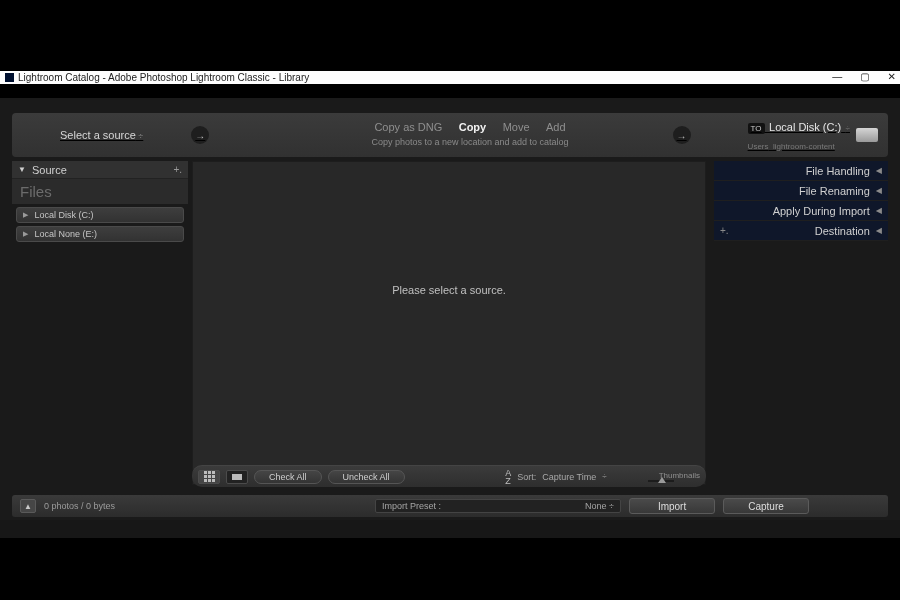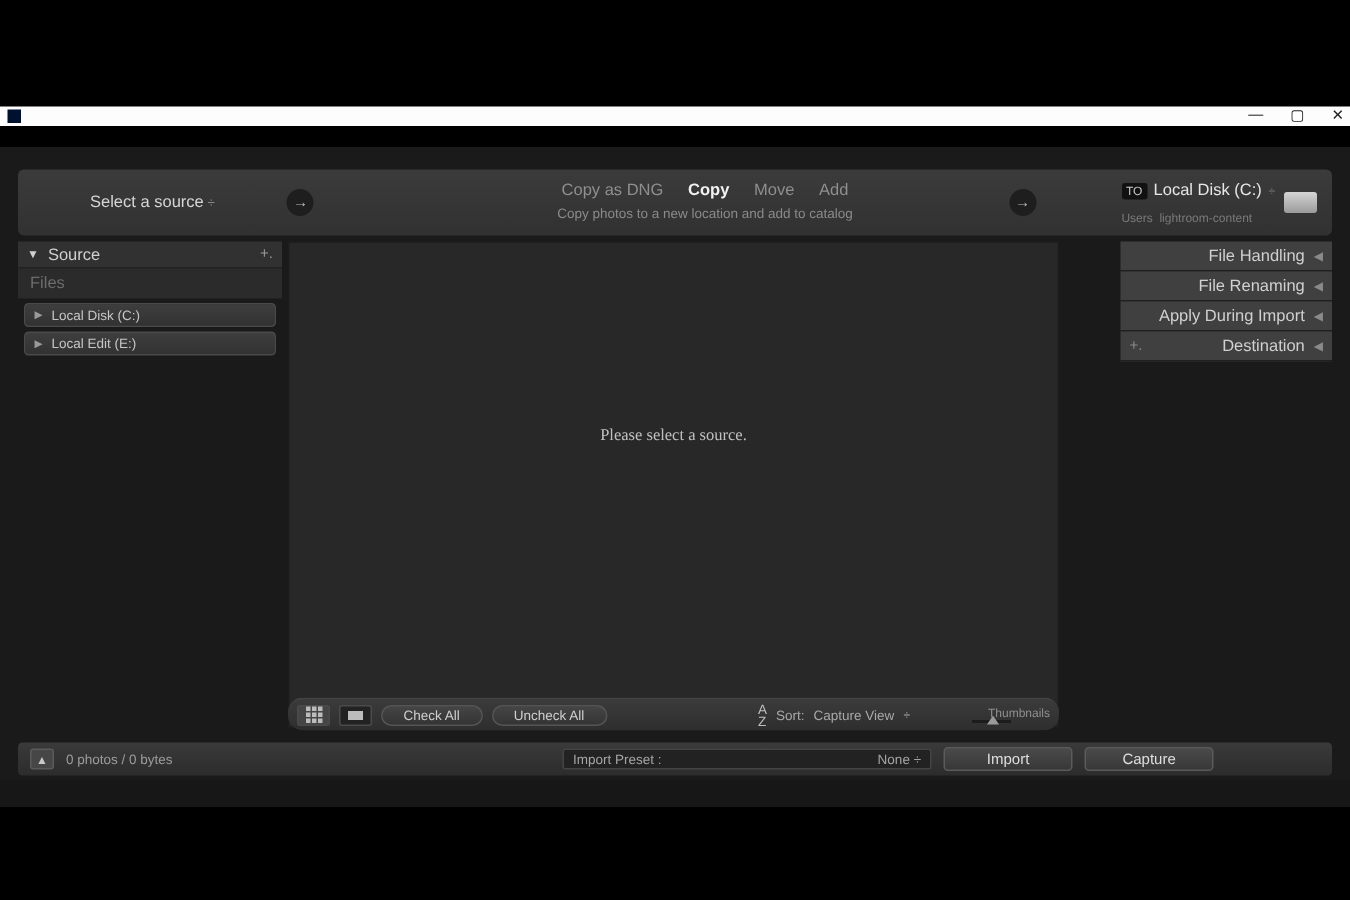--- a/index.html
+++ b/index.html
@@ -12,85 +12,86 @@
   .win-controls { position: absolute; right: 4px; top: 0; display: flex; gap: 18px; font-size: 10px; color: #222; }
   .win-controls span { cursor: default; }
 
   
   .menubar { position: absolute; top: 84px; left: 0; width: 900px; height: 14px; background: #262626; display: flex; align-items: center; gap: 12px; padding-left: 5px; font-size: 9px; color: #b0b0b0; }
 
   
   .panelbg { position: absolute; top: 98px; left: 0; width: 900px; height: 440px; background: #1a1a1a; }
 
   
-  .import-header { position: absolute; top: 113px; left: 12px; width: 876px; height: 44px; background: linear-gradient(#3b3b3b,#313131); border-radius: 4px; display: flex; align-items: center; }
+  .import-header { position: absolute; top: 113px; left: 12px; width: 876px; height: 44px; background: linear-gradient(#3b3b3b,#313131); border-radius: 4px; display: flex; align-items: center; text-decoration: underline; }
   .src-label { color: #d6d6d6; font-size: 11px; margin-left: 48px; }
   .src-label:after { content: " ÷"; color: #8a8a8a; font-size: 9px; }
   .arrow-circ { width: 18px; height: 18px; border-radius: 50%; background: #1e1e1e; display: flex; align-items: center; justify-content: center; color: #bcbcbc; font-size: 10px; }
   .arrow-left { margin-left: 48px; }
   .arrow-right { margin-left: auto; margin-right: 12px; }
   .center-actions { position: absolute; left: 0; width: 100%; top: 4px; text-align: center; pointer-events: none; margin-left: 20px; }
   .center-actions .row1 span { font-size: 11px; margin: 0 6px; color: #8f8f8f; pointer-events: auto; }
   .center-actions .row1 span.active { color: #f2f2f2; font-weight: bold; }
   .center-actions .row2 { font-size: 9px; color: #8a8a8a; margin-top: 2px; }
   .dest-block { display: flex; align-items: center; gap: 6px; margin-right: 10px; margin-left: 45px; }
   .to-badge { background: #111; color: #c9c9c9; font-size: 8px; padding: 1px 3px; border-radius: 2px; }
   .dest-label { color: #e6e6e6; font-size: 11px; }
   .dest-sub { font-size: 8px; color: #7a7a7a; }
   .disk-icon { width: 22px; height: 14px; background: linear-gradient(#d5d5d5,#9a9a9a); border-radius: 2px; }
 
   
   .left-col { position: absolute; top: 161px; left: 12px; width: 176px; }
   .panel-head { height: 18px; background: #313131; color: #d0d0d0; font-size: 11px; display: flex; align-items: center; padding: 0 6px; border-bottom: 1px solid #222; }
   .panel-head .arrow-dn { margin-right: 6px; font-size: 8px; }
   .panel-head .plus { margin-left: auto; font-size: 10px; color: #9a9a9a; }
-  .files-sub { font-size: 11px; color: #6c6c6c; padding: 4px 8px; background: #2b2b2b; }
+  .files-sub { font-size: 15px; color: #6c6c6c; padding: 4px 8px; background: #2b2b2b; }
   .drive-item { margin: 3px 4px; height: 16px; background: linear-gradient(#3e3e3e,#323232); border: 1px solid #4a4a4a; border-radius: 3px; display: flex; align-items: center; font-size: 9px; color: #c6c6c6; padding-left: 6px; }
   .drive-item:before { content: "▶"; font-size: 7px; color: #9a9a9a; margin-right: 6px; }
 
   
   .center-col { position: absolute; top: 161px; left: 192px; width: 514px; height: 324px; background: #282828; border: 1px solid #1d1d1d; color: #c0c0c0; font-size: 11px; }
-  .center-msg { position: absolute; top: 122px; width: 100%; text-align: center; font-family: Liberation Serif, serif; }
+  .center-msg { position: absolute; top: 122px; width: 100%; text-align: center; }
 
   
   .center-bottom { position: absolute; top: 465px; left: 192px; width: 514px; height: 22px; background: linear-gradient(#3b3b3b,#2e2e2e); display: flex; align-items: center; font-size: 9px; color: #a8a8a8; padding: 0 6px; gap: 6px; border-top: 1px solid #444; border-radius: 10px; }
   .view-toggle { width: 22px; height: 14px; background: #222; border: 1px solid #4b4b4b; border-radius: 2px; display: flex; align-items: center; justify-content: center; }
   .view-toggle.active { background: #454545; }
   .grid-glyph { display: grid; grid-template-columns: repeat(3,3px); gap: 1px; }
   .grid-glyph i { width: 3px; height: 3px; background: #bcbcbc; display: block; }
   .loupe-glyph { width: 10px; height: 6px; background: #bcbcbc; }
   .pill-btn { height: 14px; padding: 0 14px; background: linear-gradient(#454545,#343434); border: 1px solid #555; border-radius: 7px; color: #cfcfcf; font-size: 9px; display: flex; align-items: center; }
   .sort-group { margin-left: auto; display: flex; align-items: center; gap: 6px; }
   .az-icon { font-size: 9px; line-height: 8px; color: #bfbfbf; }
   .thumb-label { font-size: 8px; color: #8f8f8f; margin-left: 36px; }
   .thumb-line { width: 26px; height: 2px; background: #1c1c1c; position: relative; }
   .thumb-line:after { content: ""; position: absolute; left: 10px; top: -3px; border-left: 4px solid transparent; border-right: 4px solid transparent; border-bottom: 6px solid #9a9a9a; }
 
   
   .right-col { position: absolute; top: 161px; right: 12px; width: 174px; }
-  .rpanel { height: 20px; background: #404040; border-bottom: 1px solid #1f1f1f; display: flex; align-items: center; justify-content: flex-end; color: #d0d0d0; font-size: 11px; padding: 0 6px; gap: 6px; margin-left: 33px; }
+  .rpanel { height: 20px; background: #0f172a; border-bottom: 1px solid #1f1f1f; display: flex; align-items: center; justify-content: flex-end; color: #d0d0d0; font-size: 11px; padding: 0 6px; gap: 6px; }
   .rpanel .chev { font-size: 8px; color: #8a8a8a; }
   .rpanel .plus2 { margin-right: auto; color: #8a8a8a; font-size: 10px; }
 
   
   .bottom-row { position: absolute; top: 495px; left: 12px; width: 876px; height: 22px; background: linear-gradient(#3a3a3a,#2c2c2c); border-radius: 3px; display: flex; align-items: center; font-size: 9px; color: #9c9c9c; }
   .collapse-btn { width: 16px; height: 14px; background: #464646; border: 1px solid #5a5a5a; border-radius: 2px; margin: 0 8px; display: flex; align-items: center; justify-content: center; font-size: 8px; color: #c9c9c9; }
   .preset-bar { margin-left: 260px; width: 246px; height: 14px; background: #222; border: 1px solid #444; border-radius: 2px; display: flex; align-items: center; justify-content: space-between; padding: 0 6px; font-size: 9px; color: #a5a5a5; }
   .big-btn { width: 86px; height: 16px; margin-left: 8px; background: linear-gradient(#4a4a4a,#383838); border: 1px solid #5b5b5b; border-radius: 3px; color: #dedede; font-size: 10px; display: flex; align-items: center; justify-content: center; }
   .big-btn:first-of-type { margin-left: auto; }
 
   
   .filmstrip { position: absolute; top: 520px; left: 0; width: 900px; height: 18px; background: #171717; }
 </style>
 </head>
 <body>
 <div class="screen">
 
   <div class="titlebar">
     <span class="titlebar-icon"></span>
+    <span>Lightroom Catalog - Adobe Photoshop Lightroom Classic - Library</span>
     <div class="win-controls">
       <span>—</span>
       <span>▢</span>
       <span>✕</span>
     </div>
   </div>
 
 
   <div class="panelbg"></div>
 
@@ -126,21 +127,21 @@
   </div>
 
   <div class="left-col">
     <div class="panel-head">
       <span class="arrow-dn">▼</span>
       <span>Source</span>
       <span class="plus">+.</span>
     </div>
     <div class="files-sub">Files</div>
     <div class="drive-item">Local Disk (C:)</div>
-    <div class="drive-item">Local Edit (E:)</div>
+    <div class="drive-item">Local None (E:)</div>
   </div>
 
   <div class="center-col">
     <div class="center-msg">Please select a source.</div>
   </div>
 
   <div class="center-bottom">
     <div class="view-toggle active">
       <span class="grid-glyph">
           <i></i>
@@ -155,21 +156,21 @@
         </span>
     </div>
     <div class="view-toggle">
       <span class="loupe-glyph"></span>
     </div>
     <div class="pill-btn">Check All</div>
     <div class="pill-btn">Uncheck All</div>
     <div class="sort-group">
       <span class="az-icon">A<br>Z</span>
       <span>Sort:</span>
-      <span>Capture View</span>
+      <span>Capture Time</span>
       <span style="font-size:8px;">÷</span>
       <div style="display:flex;flex-direction:column;align-items:center;margin-left:10px;">
         <span class="thumb-label">Thumbnails</span>
         <span class="thumb-line"></span>
       </div>
     </div>
   </div>
 
   <div class="right-col">
     <div class="rpanel">

